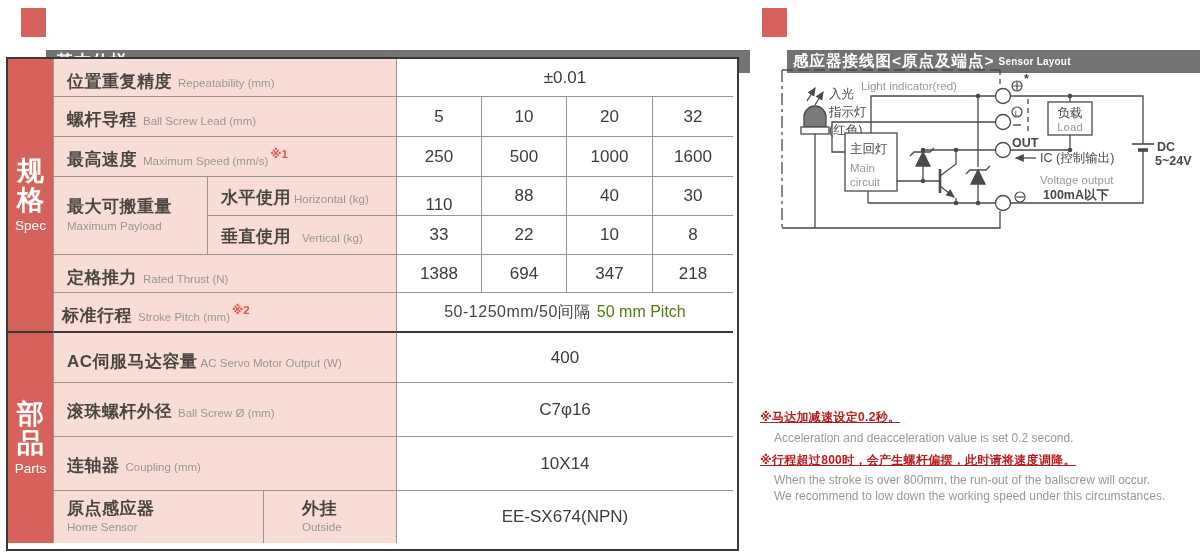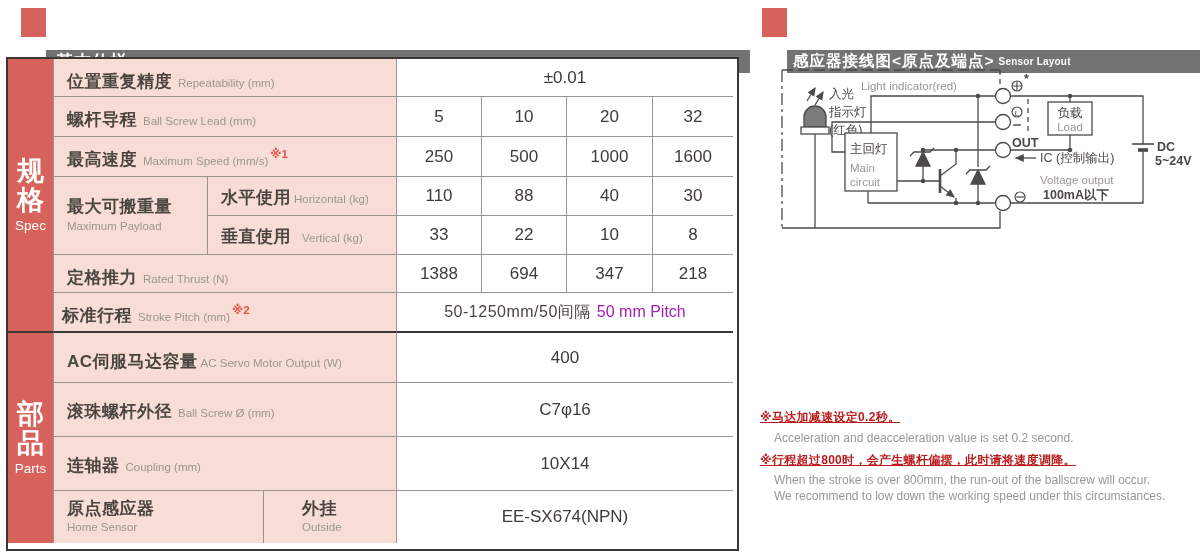--- a/index.html
+++ b/index.html
@@ -29,21 +29,21 @@
   .lab2 .en{font-size:11.5px;color:#9c9590;margin-top:2px;}
   .val{align-items:center;justify-content:center;font-size:17px;color:#3f3b38;font-weight:500;}
   .sup{font-size:11.5px;font-weight:700;color:#e2544a;position:relative;top:-7px;margin-left:2px;}
   .last-col{border-right:none;}
   .no-bb{border-bottom:none;}
   .thick-top{border-top:2px solid #3b3734;}
   .sidebar{background:#d7625b;flex-direction:column;align-items:center;justify-content:center;
     color:#fff;border-right:1px solid #9c948f;}
   .sidebar .zh{font-size:27px;font-weight:700;width:30px;word-break:break-all;text-align:center;line-height:1.05;}
   .sidebar .en{font-size:13.5px;margin-top:4px;}
-  .gray-part{color:#a21caf;}
+  .gray-part{color:#4d7c0f;}
 
   
   svg text{font-family:"Liberation Sans","DejaVu Sans",sans-serif;}
   .d-dark{fill:#4b4744;font-size:12.5px;}
   .d-darkb{fill:#4b4744;font-size:12.5px;font-weight:700;}
   .d-gray{fill:#9b9794;font-size:11.5px;}
   .note-zh{position:absolute;color:#b91c1c;font-size:12px;font-weight:700;letter-spacing:.3px;text-decoration:underline;}
   .note-en{position:absolute;color:#9b9794;font-size:12px;line-height:16px;}
 </style>
 </head>
@@ -116,21 +116,21 @@
     </div>
 
   <div class="cell pink lab" style="grid-column:3/5;grid-row:4;padding-top:9px;">
     <span class="zh">水平使用</span>
     <span class="en" style="margin-left:3px;">Horizontal (kg)</span>
   </div>
   <div class="cell pink lab2" style="grid-column:2;grid-row:4/6;">
     <span class="zh">最大可搬重量</span>
     <span class="en">Maximum Payload</span>
   </div>
-  <div class="cell white val" style="grid-column:5;grid-row:4;">
+  <div class="cell white val" style="grid-column:5;grid-row:4;align-items:flex-end;">
       <span>110</span>
     </div>
   <div class="cell white val" style="grid-column:6;grid-row:4;">
       <span>88</span>
     </div>
   <div class="cell white val" style="grid-column:7;grid-row:4;">
       <span>40</span>
     </div>
   <div class="cell white val last-col" style="grid-column:8;grid-row:4;">
       <span>30</span>

